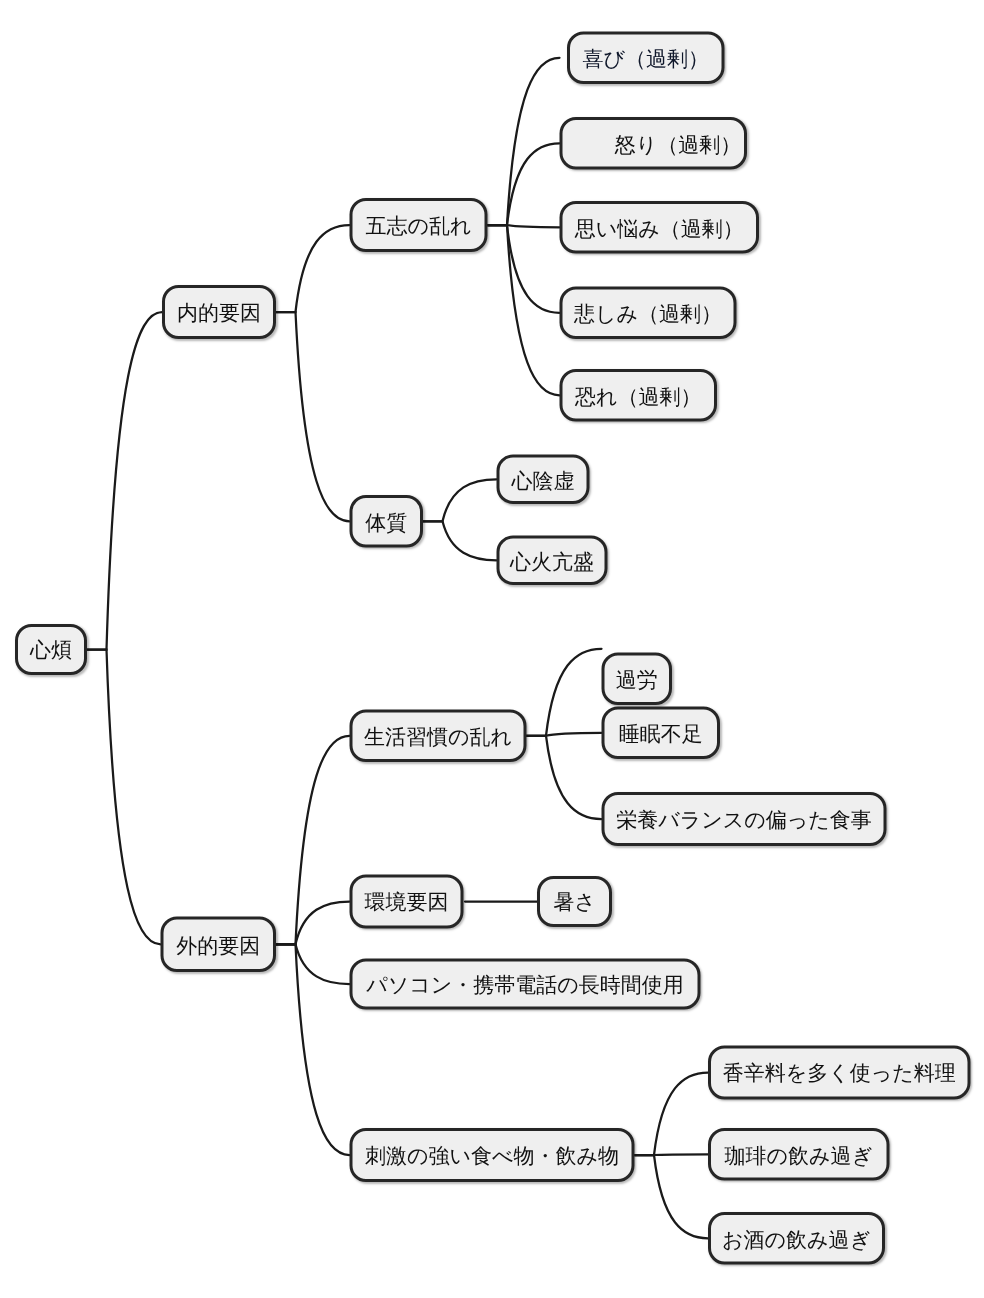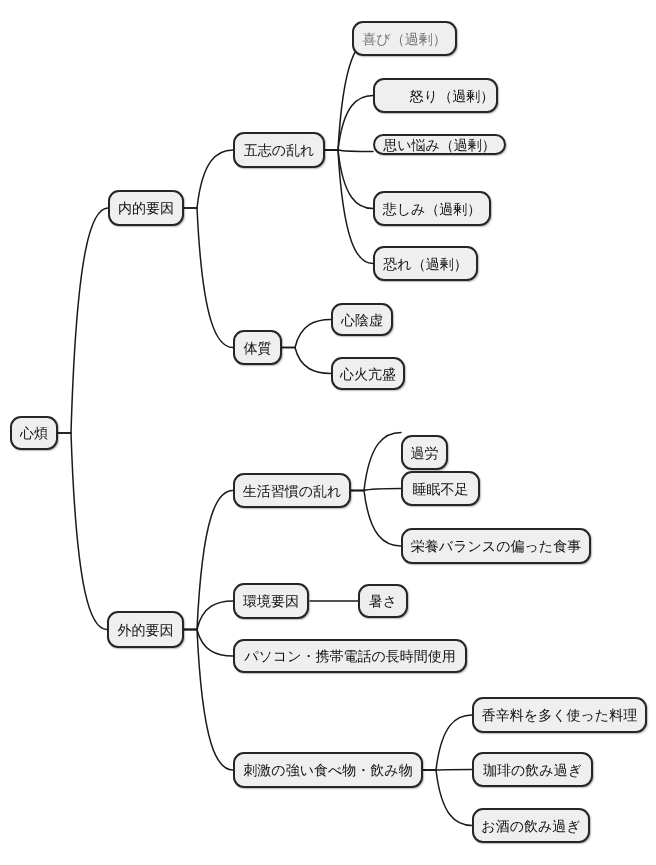--- a/index.html
+++ b/index.html
@@ -77,23 +77,23 @@
       <path class="edge" d="M 184 629.5 L 197 629.5 C 202.4 651.23 216.8 656 233 656" stroke="#1a1a1a"></path>
       <path class="edge" d="M 184 629.5 L 197 629.5 C 202.4 744.71 216.8 770 233 770" stroke="#1a1a1a"></path>
       <path class="edge" d="M 423 770 L 436 770 C 441.4 724.9 455.8 715 472 715" stroke="#1a1a1a"></path>
       <path class="edge" d="M 423 770 L 436 770 C 441.4 769.59 455.8 769.5 472 769.5" stroke="#1a1a1a"></path>
       <path class="edge" d="M 423 770 L 436 770 C 441.4 815.51 455.8 825.5 472 825.5" stroke="#1a1a1a"></path>
     </svg>
   <div class="node-layer" id="node-layer">
       <div class="node" style="left: 10px; top: 416px; width: 48px; height: 34px; background: rgb(239, 239, 239); border-color: rgb(38, 38, 38); color: rgb(17, 17, 17);">心煩</div>
       <div class="node" style="left: 108px; top: 190px; width: 76px; height: 36px; background: rgb(239, 239, 239); border-color: rgb(38, 38, 38); color: rgb(17, 17, 17);">内的要因</div>
       <div class="node" style="left: 233px; top: 132px; width: 92px; height: 36px; background: rgb(239, 239, 239); border-color: rgb(38, 38, 38); color: rgb(17, 17, 17);">五志の乱れ</div>
-      <div class="node" style="left: 352px; top: 21px; width: 105px; height: 35px; background: rgb(239, 239, 239); border-color: rgb(38, 38, 38); color: #737373;">喜び（過剰）</div>
+      <div class="node" style="left: 378px; top: 21px; width: 105px; height: 35px; background: rgb(239, 239, 239); border-color: rgb(38, 38, 38); color: #0f172a;">喜び（過剰）</div>
       <div class="node" style="left: 373px; top: 78px; width: 125px; height: 35px; background: rgb(239, 239, 239); border-color: rgb(38, 38, 38); color: rgb(17, 17, 17); padding-left: 33px;">怒り（過剰）</div>
-      <div class="node" style="left: 373px; top: 134px; width: 133px; height: 21px; background: rgb(239, 239, 239); border-color: rgb(38, 38, 38); color: rgb(17, 17, 17);">思い悩み（過剰）</div>
+      <div class="node" style="left: 373px; top: 134px; width: 133px; height: 35px; background: rgb(239, 239, 239); border-color: rgb(38, 38, 38); color: rgb(17, 17, 17);">思い悩み（過剰）</div>
       <div class="node" style="left: 373px; top: 191px; width: 118px; height: 35px; background: rgb(239, 239, 239); border-color: rgb(38, 38, 38); color: rgb(17, 17, 17);">悲しみ（過剰）</div>
       <div class="node" style="left: 373px; top: 246px; width: 105px; height: 35px; background: rgb(239, 239, 239); border-color: rgb(38, 38, 38); color: rgb(17, 17, 17);">恐れ（過剰）</div>
       <div class="node" style="left: 233px; top: 330px; width: 49px; height: 35px; background: rgb(239, 239, 239); border-color: rgb(38, 38, 38); color: rgb(17, 17, 17);">体質</div>
       <div class="node" style="left: 331px; top: 303px; width: 62px; height: 33px; background: rgb(239, 239, 239); border-color: rgb(38, 38, 38); color: rgb(17, 17, 17);">心陰虚</div>
       <div class="node" style="left: 331px; top: 357px; width: 74px; height: 33px; background: rgb(239, 239, 239); border-color: rgb(38, 38, 38); color: rgb(17, 17, 17);">心火亢盛</div>
       <div class="node" style="left: 107px; top: 611px; width: 77px; height: 37px; background: rgb(239, 239, 239); border-color: rgb(38, 38, 38); color: rgb(17, 17, 17);">外的要因</div>
       <div class="node" style="left: 233px; top: 473px; width: 118px; height: 35px; background: rgb(239, 239, 239); border-color: rgb(38, 38, 38); color: rgb(17, 17, 17);">生活習慣の乱れ</div>
       <div class="node" style="left: 401px; top: 415px; width: 47px; height: 35px; background: rgb(239, 239, 239); border-color: rgb(38, 38, 38); color: rgb(17, 17, 17); margin-top: 20px;">過労</div>
       <div class="node" style="left: 401px; top: 471px; width: 79px; height: 35px; background: rgb(239, 239, 239); border-color: rgb(38, 38, 38); color: rgb(17, 17, 17);">睡眠不足</div>
       <div class="node" style="left: 401px; top: 528px; width: 190px; height: 36px; background: rgb(239, 239, 239); border-color: rgb(38, 38, 38); color: rgb(17, 17, 17);">栄養バランスの偏った食事</div>

